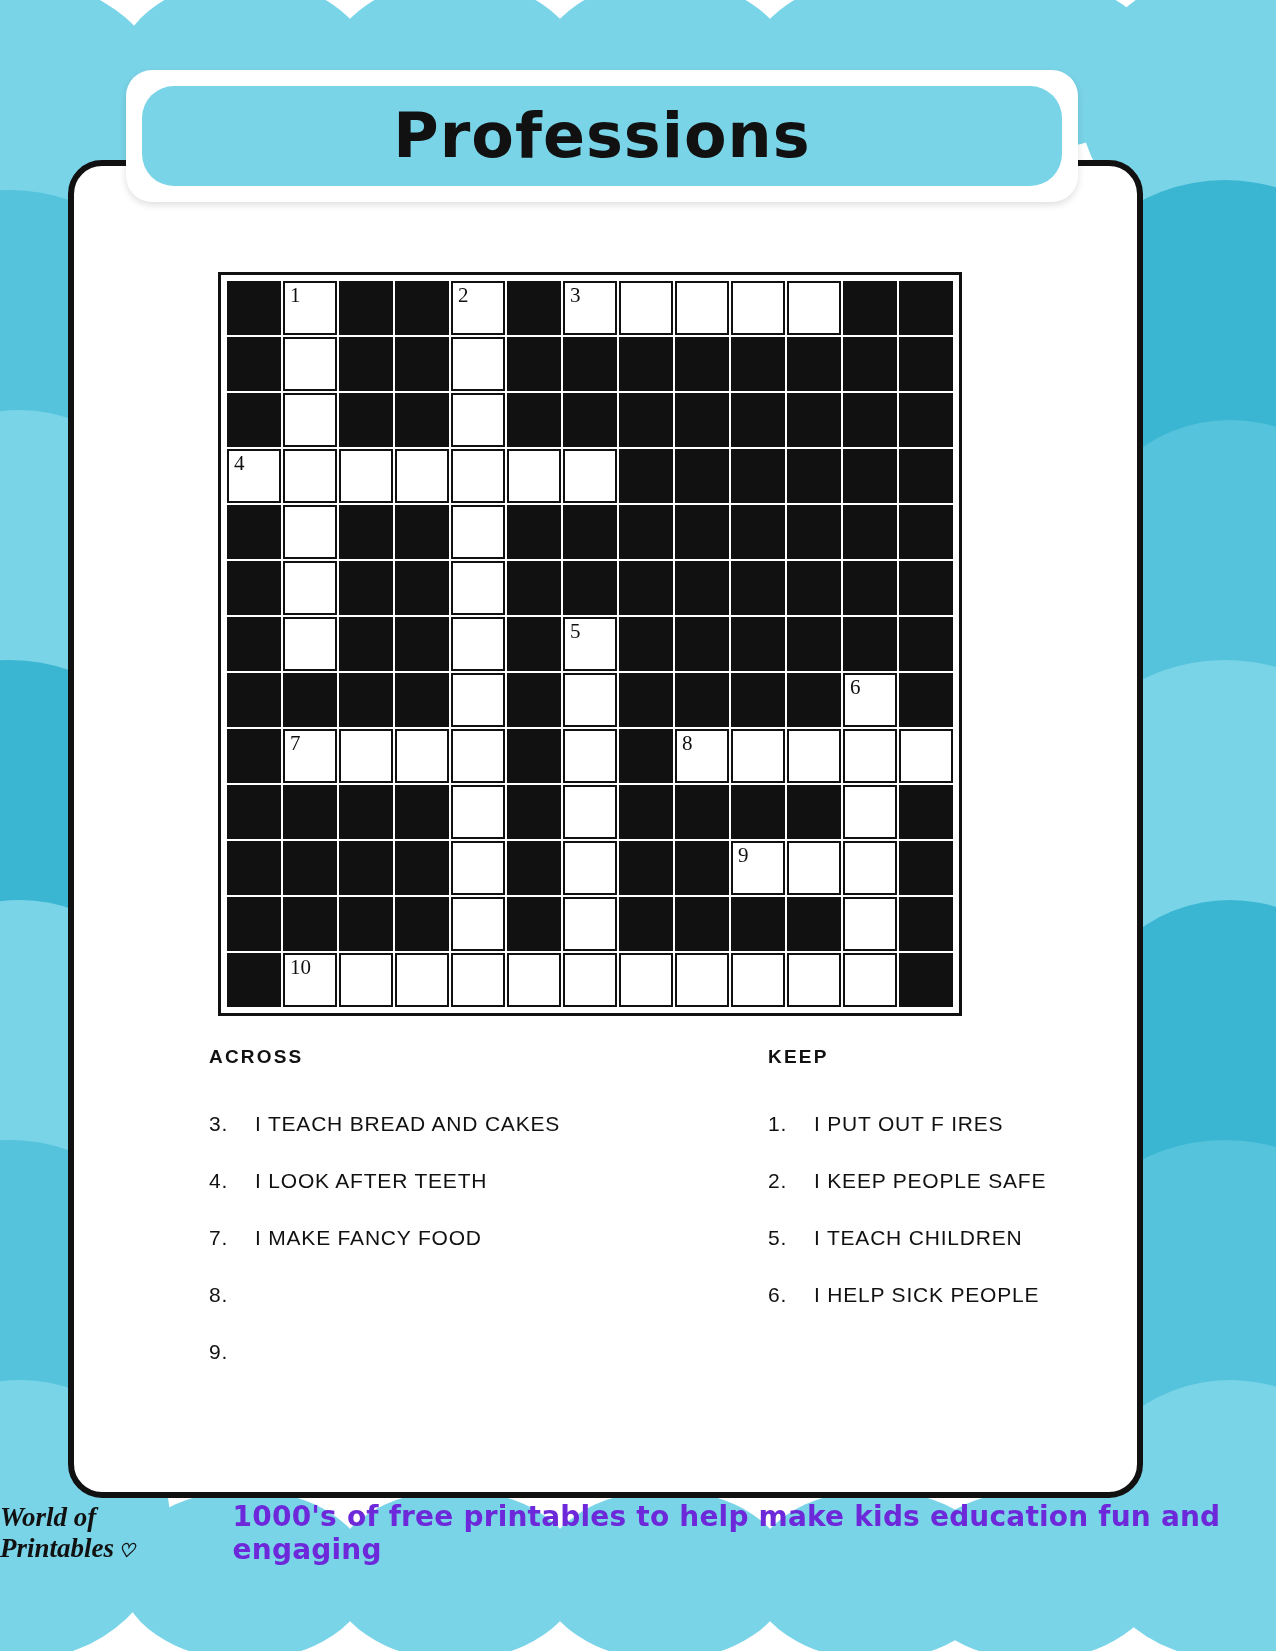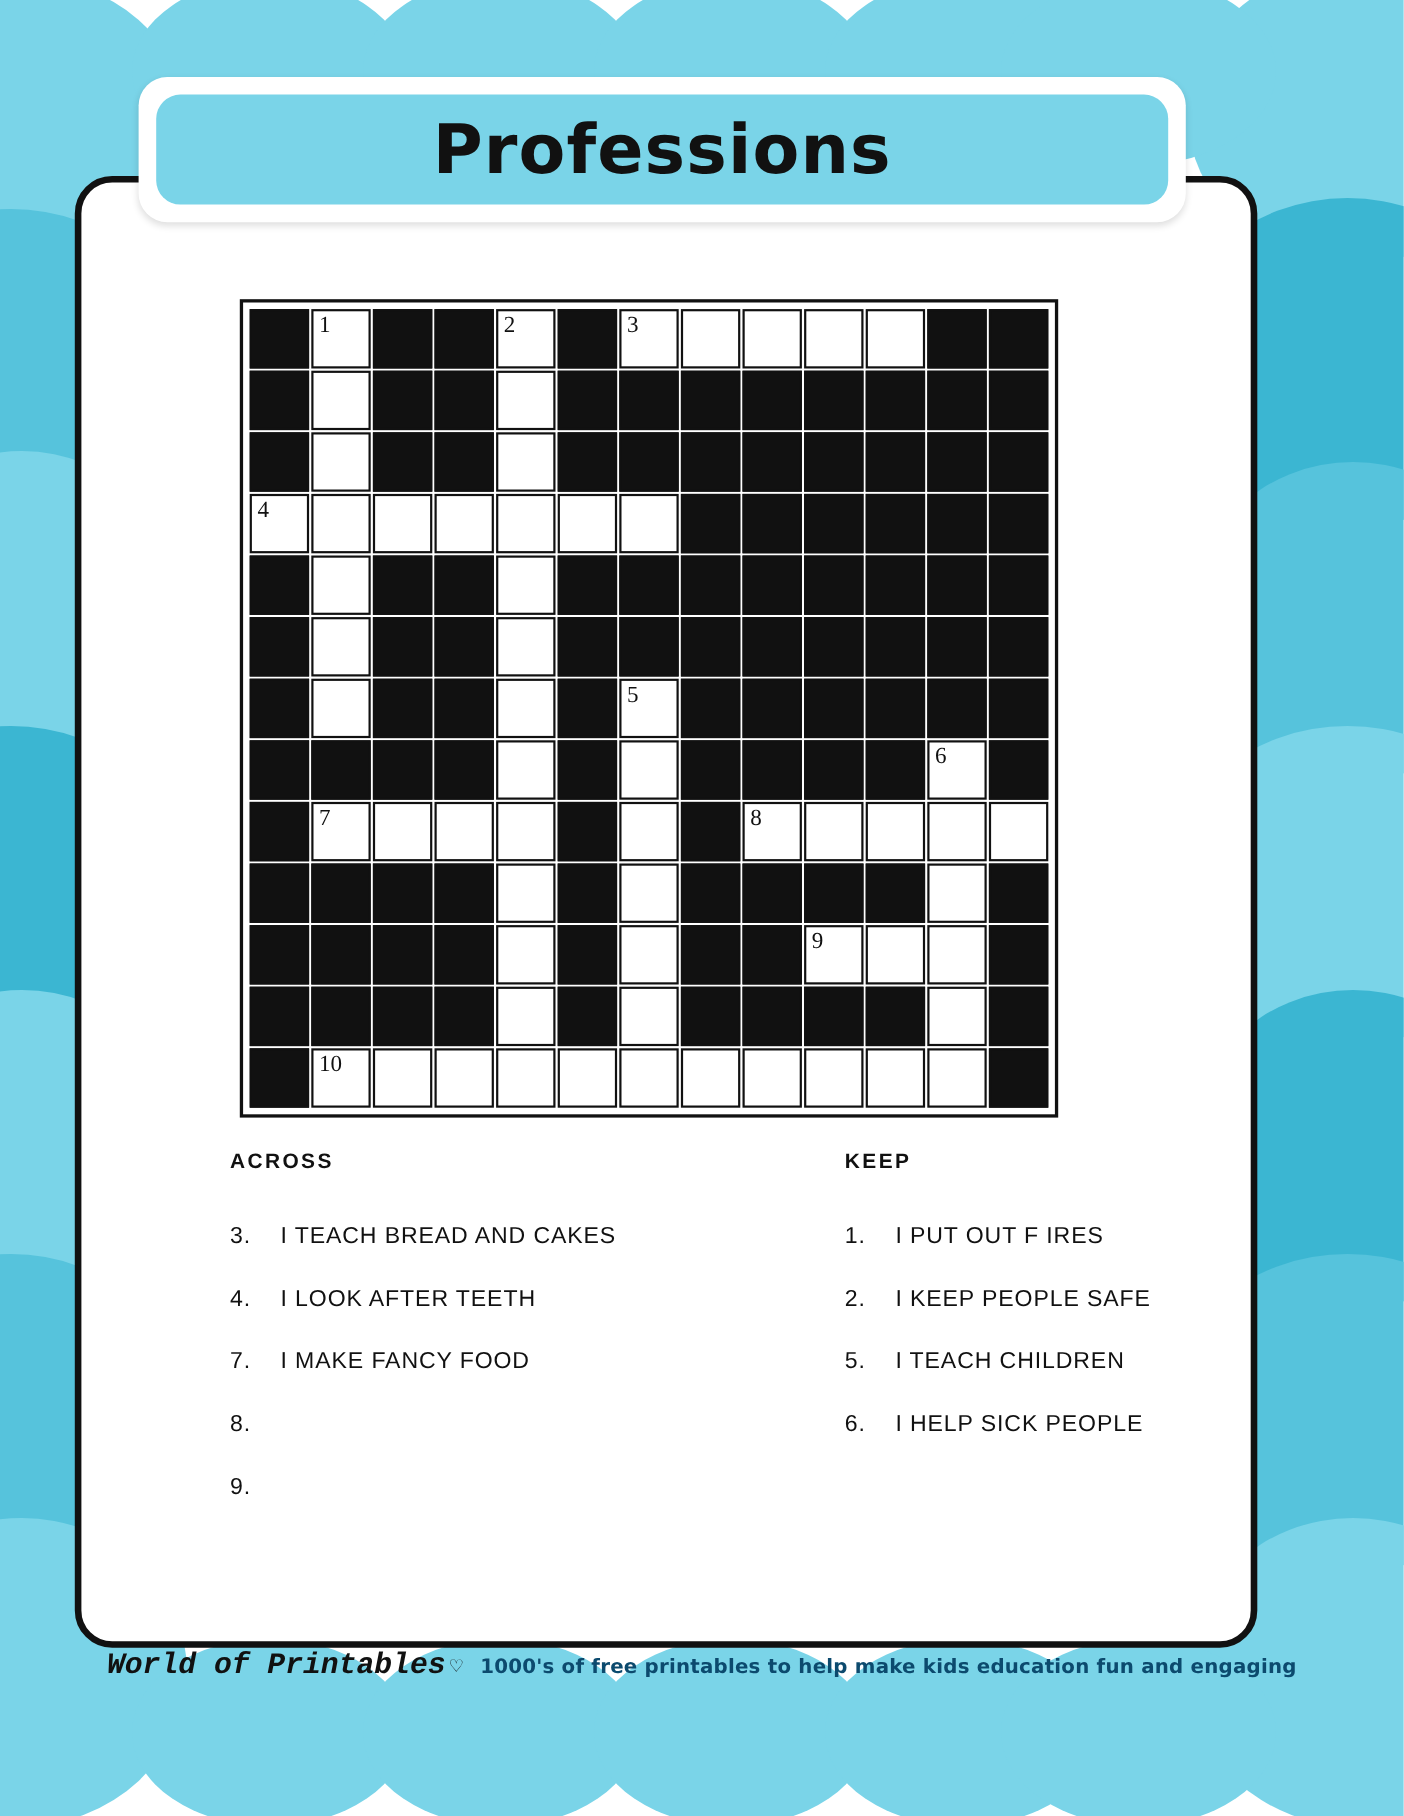--- a/index.html
+++ b/index.html
@@ -58,21 +58,21 @@
     box-sizing: border-box;
     box-shadow: 0 3px 7px rgba(0,0,0,0.13);
   }
   .title-inner {
     position: absolute;
     left: 16px;
     top: 16px;
     right: 16px;
     bottom: 16px;
     background: #7ad4e8;
-    border-radius: 22px;
+    border-radius: 32px;
     display: flex;
     align-items: center;
     justify-content: center;
   }
   .title-text {
     font-family: "DejaVu Sans", sans-serif;
     font-weight: bold;
     font-size: 62px;
     letter-spacing: 1px;
     color: #111111;
@@ -154,37 +154,37 @@
     position: absolute;
     left: 0;
     top: 1500px;
     width: 1276px;
     display: flex;
     align-items: center;
     justify-content: center;
     gap: 16px;
   }
   .brand {
-    font-family: Liberation Mono, monospace;
+    font-family: Liberation Serif, serif;
     font-style: italic;
     font-weight: bold;
     font-size: 27px;
     color: #111111;
     letter-spacing: 0px;
   }
   .heart {
     font-size: 19px;
     color: #111111;
     margin-left: 4px;
   }
   .tagline {
     font-family: "DejaVu Sans", sans-serif;
     font-weight: bold;
-    font-size: 18px;
-    color: #0c4a6e;
+    font-size: 28px;
+    color: #6d28d9;
     letter-spacing: 0.2px;
   }
 </style>
 </head>
 <body>
 
 <div class="bg-wrap">
   <div class="blob-col" style="left:-130px;">
     <div class="blob" style="left:0px;  top:40px;  width:300px; height:260px; background:#7ad4e8;"></div>
     <div class="blob" style="left:-20px;top:250px; width:320px; height:280px; background:#56c3dc;"></div>

